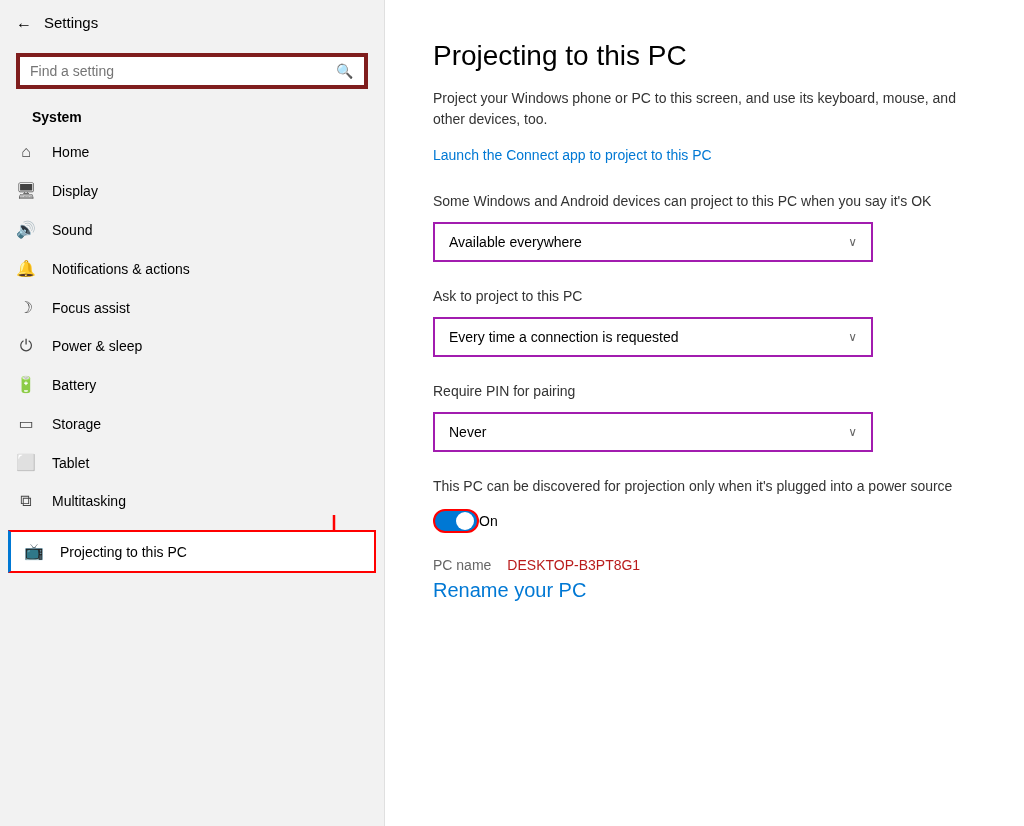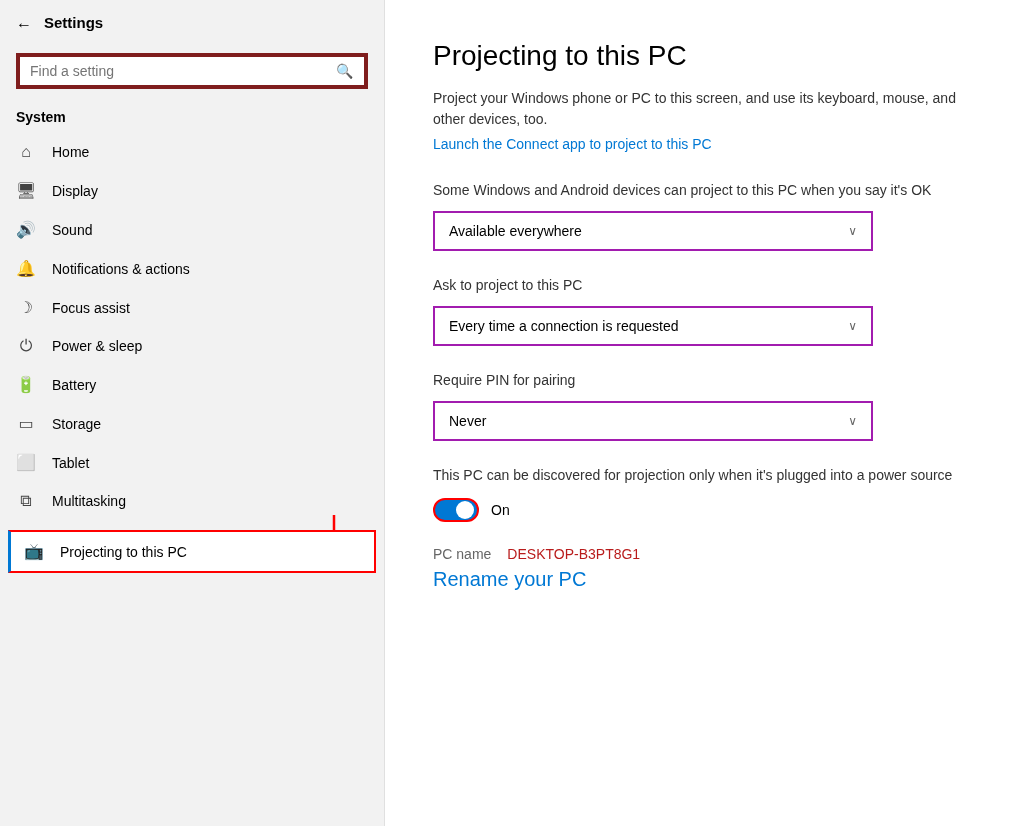--- a/index.html
+++ b/index.html
@@ -25,21 +25,21 @@
 
     .back-arrow {
       font-size: 16px;
       cursor: pointer;
       color: #000;
       line-height: 1;
     }
 
     .sidebar-title {
       font-size: 15px;
-      font-weight: 700;
+      font-weight: 400;
       color: #000;
     }
 
     .search-box {
       margin: 8px 16px 16px 16px;
       display: flex;
       align-items: center;
       background: #fff;
       border: 4px solid #7f1d1d;
       padding: 6px 10px;
@@ -58,20 +58,21 @@
     .search-icon-svg {
       color: #666;
       font-size: 14px;
     }
 
     .system-label {
       padding: 4px 16px 8px 16px;
       font-size: 14px;
       font-weight: 700;
       color: #000;
+      margin-left: 16px;
     }
 
     .nav-item {
       display: flex;
       align-items: center;
       padding: 10px 16px;
       gap: 16px;
       cursor: pointer;
       font-size: 14px;
       color: #000;
@@ -111,21 +112,21 @@
     .page-title {
       font-size: 28px;
       font-weight: 300;
       color: #000;
       margin-bottom: 16px;
     }
 
     .page-description {
       font-size: 14px;
       color: #333;
-      margin-bottom: 5px;
+      margin-bottom: 16px;
       max-width: 560px;
       line-height: 1.5;
     }
 
     .connect-link {
       font-size: 14px;
       color: #0078d4;
       cursor: pointer;
       margin-bottom: 28px;
       display: inline-block;
@@ -159,21 +160,20 @@
     }
 
     .chevron {
       font-size: 12px;
       color: #666;
     }
 
     .toggle-row {
       display: flex;
       align-items: center;
-      gap: 12px;
       margin-top: 8px;
       margin-bottom: 24px;
     }
 
     .toggle-track {
       width: 46px;
       height: 24px;
       background: #0078d4;
       border-radius: 12px;
       position: relative;

